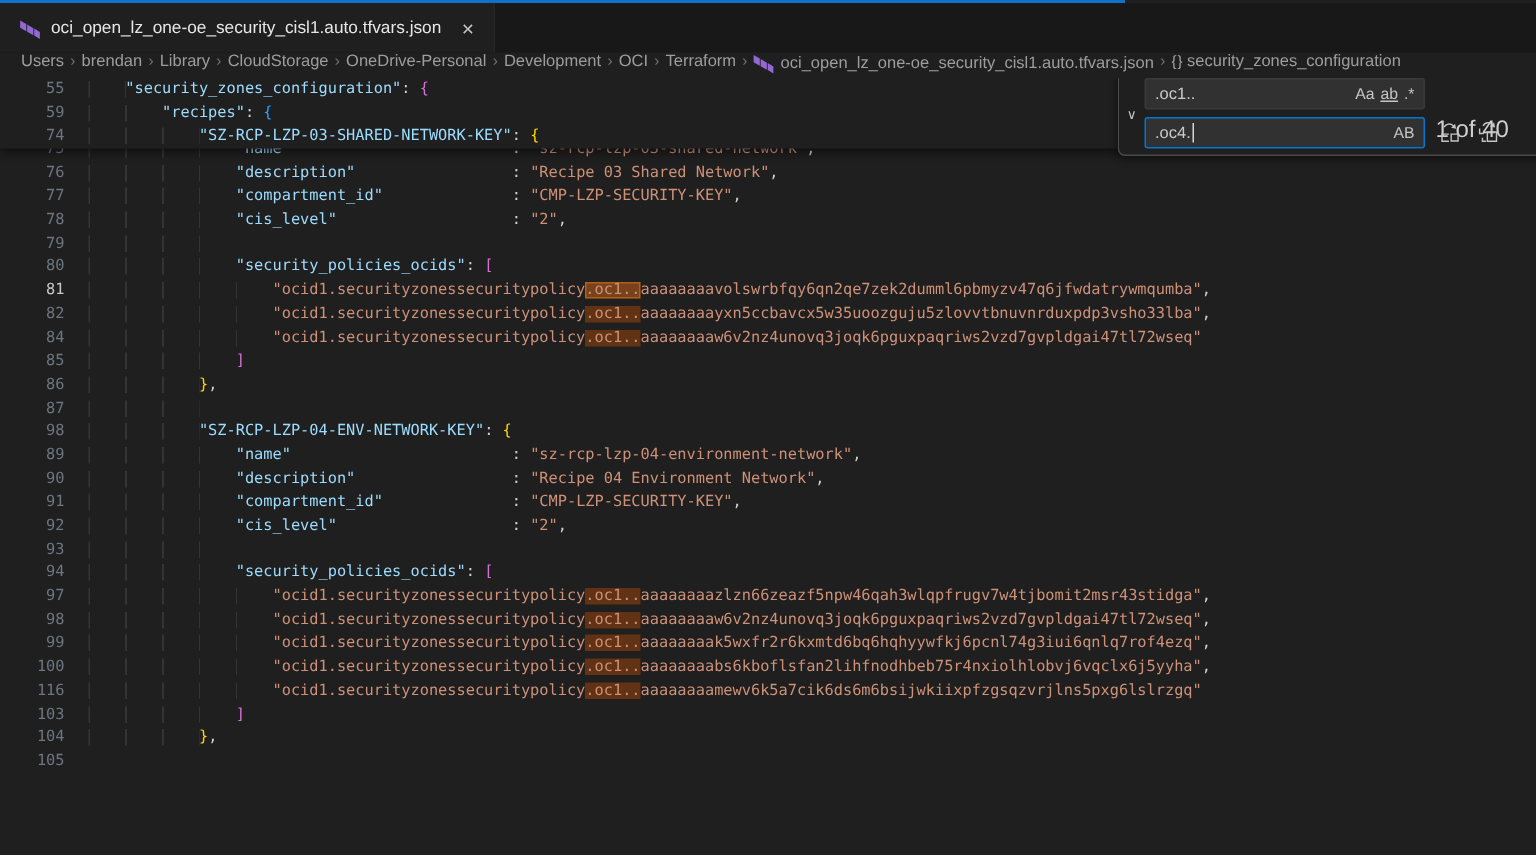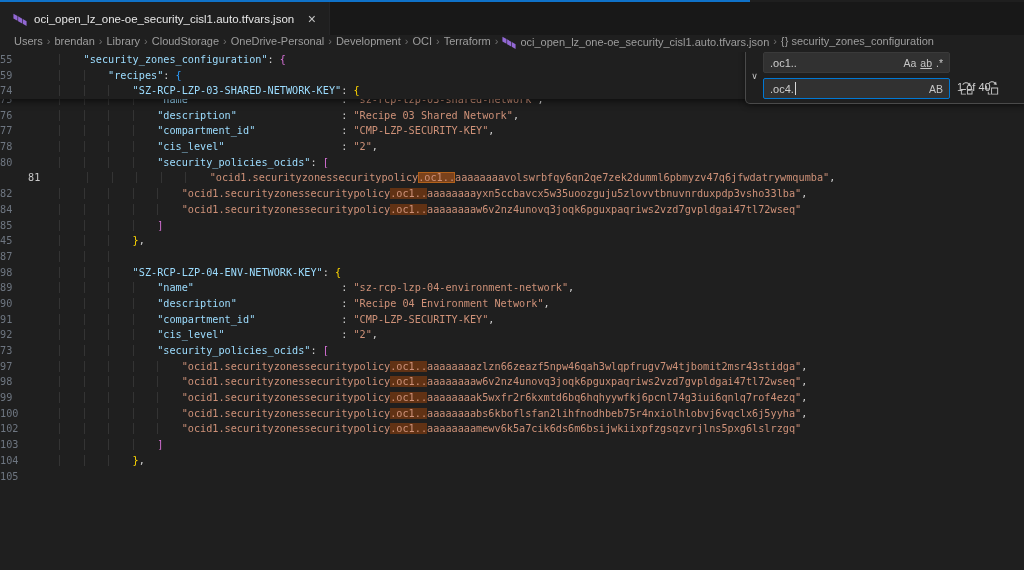--- a/index.html
+++ b/index.html
@@ -22,22 +22,22 @@
        padding-left:14px;box-sizing:border-box;font-size:11px;color:#9d9d9d;white-space:nowrap;overflow:hidden;}
   .crumb{display:inline-flex;align-items:center;gap:4px;cursor:pointer;}
   .crumb-sep{color:#707070;margin:0 4px;font-size:11px;}
   .obj-icon{font-size:10px;color:#a8a8a8;letter-spacing:-1px;}
 
   
   .editor{position:absolute;left:0;top:52px;right:0;bottom:0;overflow:hidden;}
   .code{position:absolute;left:0;top:40px;}
   .line{height:15.7px;line-height:15.7px;white-space:pre;
         font-family:"DejaVu Sans Mono",monospace;font-size:10.2px;}
-  .ln{display:inline-block;width:43px;margin-right:16px;text-align:left;color:#6e7681;}
-  .ln.cur{color:#c8c8c8;margin-left:28px;}
+  .ln{display:inline-block;width:43px;margin-right:16px;text-align:right;color:#6e7681;}
+  .ln.cur{color:#c8c8c8;}
   .sg-ws{background-image:repeating-linear-gradient(to right,#343434 0,#343434 1px,transparent 1px,transparent 4ch);}
   .sg-key{color:#9CDCFE;}
   .sg-str{color:#CE9178;}
   .sg-punct{color:#d0d0d0;}
   .sg-b-gold{color:#FFD700;}
   .sg-b-pink{color:#D670D6;}
   .sg-b-blue{color:#2B9EFF;}
   .sg-match{background:#613214;color:#CE9178;}
   .sg-match-cur{background:#7a421c;color:#CE9178;outline:1px solid rgba(243,133,24,.45);outline-offset:-1px;}
 
@@ -52,21 +52,21 @@
                 font-size:9px;cursor:pointer;}
   .findw-rows{display:flex;flex-direction:column;gap:5px;}
   .frow{display:flex;align-items:center;gap:7px;height:21px;}
   .finput{width:187px;height:21px;box-sizing:border-box;background:#313131;border:1px solid #3a3a3a;
           border-radius:2px;display:flex;align-items:center;padding:0 4px 0 6px;color:#cccccc;font-size:11px;}
   .finput.focused{border-color:#0078d4;}
   .fval{white-space:pre;}
   .fspacer{flex:1;}
   .fopt{color:#c5c5c5;font-size:10.5px;padding:0 2px;cursor:pointer;font-family:"Liberation Sans",sans-serif;}
   .fopt.uline{text-decoration:underline;}
-  .fresults{font-size:11px;color:#cfcfcf;margin-top:48px;}
+  .fresults{font-size:16px;color:#cfcfcf;margin-top:48px;}
   .ibtn{display:inline-flex;align-items:center;justify-content:center;width:19px;height:19px;border-radius:3px;cursor:pointer;}
   .ibtn svg{fill:#c5c5c5;}
   .caret{display:inline-block;width:1px;height:13px;background:#d6d6d6;margin-left:1px;vertical-align:-2px;}
 </style>
 </head>
 <body>
 
 <div id="app">
 
   <div class="accent"></div>
@@ -132,38 +132,40 @@
         <span>security_zones_configuration</span>
       </span>
     </div>
 
   <div class="editor">
     <div class="code" id="code-lines">
         <div class="line"><span class="ln">75</span><span class="sg-ws">                </span><span class="sg-key">"name"</span><span class="sg-punct">                        : </span><span class="sg-str">"sz-rcp-lzp-03-shared-network"</span><span class="sg-punct">,</span></div>
         <div class="line"><span class="ln">76</span><span class="sg-ws">                </span><span class="sg-key">"description"</span><span class="sg-punct">                 : </span><span class="sg-str">"Recipe 03 Shared Network"</span><span class="sg-punct">,</span></div>
         <div class="line"><span class="ln">77</span><span class="sg-ws">                </span><span class="sg-key">"compartment_id"</span><span class="sg-punct">              : </span><span class="sg-str">"CMP-LZP-SECURITY-KEY"</span><span class="sg-punct">,</span></div>
         <div class="line"><span class="ln">78</span><span class="sg-ws">                </span><span class="sg-key">"cis_level"</span><span class="sg-punct">                   : </span><span class="sg-str">"2"</span><span class="sg-punct">,</span></div>
+        <div class="line"><span class="ln">79</span><span class="sg-ws">                </span></div>
         <div class="line"><span class="ln">80</span><span class="sg-ws">                </span><span class="sg-key">"security_policies_ocids"</span><span class="sg-punct">: </span><span class="sg-b-pink">[</span></div>
         <div class="line"><span class="ln cur">81</span><span class="sg-ws">                    </span><span class="sg-str">"ocid1.securityzonessecuritypolicy</span><span class="sg-match-cur">.oc1..</span><span class="sg-str">aaaaaaaavolswrbfqy6qn2qe7zek2dumml6pbmyzv47q6jfwdatrywmqumba"</span><span class="sg-punct">,</span></div>
         <div class="line"><span class="ln">82</span><span class="sg-ws">                    </span><span class="sg-str">"ocid1.securityzonessecuritypolicy</span><span class="sg-match">.oc1..</span><span class="sg-str">aaaaaaaayxn5ccbavcx5w35uoozguju5zlovvtbnuvnrduxpdp3vsho33lba"</span><span class="sg-punct">,</span></div>
         <div class="line"><span class="ln">84</span><span class="sg-ws">                    </span><span class="sg-str">"ocid1.securityzonessecuritypolicy</span><span class="sg-match">.oc1..</span><span class="sg-str">aaaaaaaaw6v2nz4unovq3joqk6pguxpaqriws2vzd7gvpldgai47tl72wseq"</span></div>
         <div class="line"><span class="ln">85</span><span class="sg-ws">                </span><span class="sg-b-pink">]</span></div>
-        <div class="line"><span class="ln">45</span><span class="sg-ws">            </span><span class="sg-b-gold">}</span><span class="sg-punct">,</span></div>
+        <div class="line"><span class="ln">86</span><span class="sg-ws">            </span><span class="sg-b-gold">}</span><span class="sg-punct">,</span></div>
         <div class="line"><span class="ln">87</span><span class="sg-ws">            </span></div>
         <div class="line"><span class="ln">98</span><span class="sg-ws">            </span><span class="sg-key">"SZ-RCP-LZP-04-ENV-NETWORK-KEY"</span><span class="sg-punct">: </span><span class="sg-b-gold">{</span></div>
         <div class="line"><span class="ln">89</span><span class="sg-ws">                </span><span class="sg-key">"name"</span><span class="sg-punct">                        : </span><span class="sg-str">"sz-rcp-lzp-04-environment-network"</span><span class="sg-punct">,</span></div>
         <div class="line"><span class="ln">90</span><span class="sg-ws">                </span><span class="sg-key">"description"</span><span class="sg-punct">                 : </span><span class="sg-str">"Recipe 04 Environment Network"</span><span class="sg-punct">,</span></div>
         <div class="line"><span class="ln">91</span><span class="sg-ws">                </span><span class="sg-key">"compartment_id"</span><span class="sg-punct">              : </span><span class="sg-str">"CMP-LZP-SECURITY-KEY"</span><span class="sg-punct">,</span></div>
         <div class="line"><span class="ln">92</span><span class="sg-ws">                </span><span class="sg-key">"cis_level"</span><span class="sg-punct">                   : </span><span class="sg-str">"2"</span><span class="sg-punct">,</span></div>
-        <div class="line"><span class="ln">73</span><span class="sg-ws">                </span><span class="sg-key">"security_policies_ocids"</span><span class="sg-punct">: </span><span class="sg-b-pink">[</span></div>
+        <div class="line"><span class="ln">93</span><span class="sg-ws">                </span></div>
+        <div class="line"><span class="ln">94</span><span class="sg-ws">                </span><span class="sg-key">"security_policies_ocids"</span><span class="sg-punct">: </span><span class="sg-b-pink">[</span></div>
         <div class="line"><span class="ln">97</span><span class="sg-ws">                    </span><span class="sg-str">"ocid1.securityzonessecuritypolicy</span><span class="sg-match">.oc1..</span><span class="sg-str">aaaaaaaazlzn66zeazf5npw46qah3wlqpfrugv7w4tjbomit2msr43stidga"</span><span class="sg-punct">,</span></div>
         <div class="line"><span class="ln">98</span><span class="sg-ws">                    </span><span class="sg-str">"ocid1.securityzonessecuritypolicy</span><span class="sg-match">.oc1..</span><span class="sg-str">aaaaaaaaw6v2nz4unovq3joqk6pguxpaqriws2vzd7gvpldgai47tl72wseq"</span><span class="sg-punct">,</span></div>
         <div class="line"><span class="ln">99</span><span class="sg-ws">                    </span><span class="sg-str">"ocid1.securityzonessecuritypolicy</span><span class="sg-match">.oc1..</span><span class="sg-str">aaaaaaaak5wxfr2r6kxmtd6bq6hqhyywfkj6pcnl74g3iui6qnlq7rof4ezq"</span><span class="sg-punct">,</span></div>
         <div class="line"><span class="ln">100</span><span class="sg-ws">                    </span><span class="sg-str">"ocid1.securityzonessecuritypolicy</span><span class="sg-match">.oc1..</span><span class="sg-str">aaaaaaaabs6kboflsfan2lihfnodhbeb75r4nxiolhlobvj6vqclx6j5yyha"</span><span class="sg-punct">,</span></div>
-        <div class="line"><span class="ln">102</span><span class="sg-ws">                    </span><span class="sg-str">"ocid1.securityzonessecuritypolicy</span><span class="sg-match">.oc1..</span><span class="sg-str">aaaaaaaamewv6k5a7cik6ds6m6bsijwkiixpfzgsqzvrjlns5pxg6lslrzgq"</span></div>
+        <div class="line"><span class="ln">116</span><span class="sg-ws">                    </span><span class="sg-str">"ocid1.securityzonessecuritypolicy</span><span class="sg-match">.oc1..</span><span class="sg-str">aaaaaaaamewv6k5a7cik6ds6m6bsijwkiixpfzgsqzvrjlns5pxg6lslrzgq"</span></div>
         <div class="line"><span class="ln">103</span><span class="sg-ws">                </span><span class="sg-b-pink">]</span></div>
         <div class="line"><span class="ln">104</span><span class="sg-ws">            </span><span class="sg-b-gold">}</span><span class="sg-punct">,</span></div>
         <div class="line"><span class="ln">105</span></div>
       </div>
     <div class="sticky" id="sticky-lines">
         <div class="line"><span class="ln">55</span><span class="sg-ws">    </span><span class="sg-key">"security_zones_configuration"</span><span class="sg-punct">: </span><span class="sg-b-pink">{</span></div>
         <div class="line"><span class="ln">59</span><span class="sg-ws">        </span><span class="sg-key">"recipes"</span><span class="sg-punct">: </span><span class="sg-b-blue">{</span></div>
         <div class="line"><span class="ln">74</span><span class="sg-ws">            </span><span class="sg-key">"SZ-RCP-LZP-03-SHARED-NETWORK-KEY"</span><span class="sg-punct">: </span><span class="sg-b-gold">{</span></div>
       </div>
 

